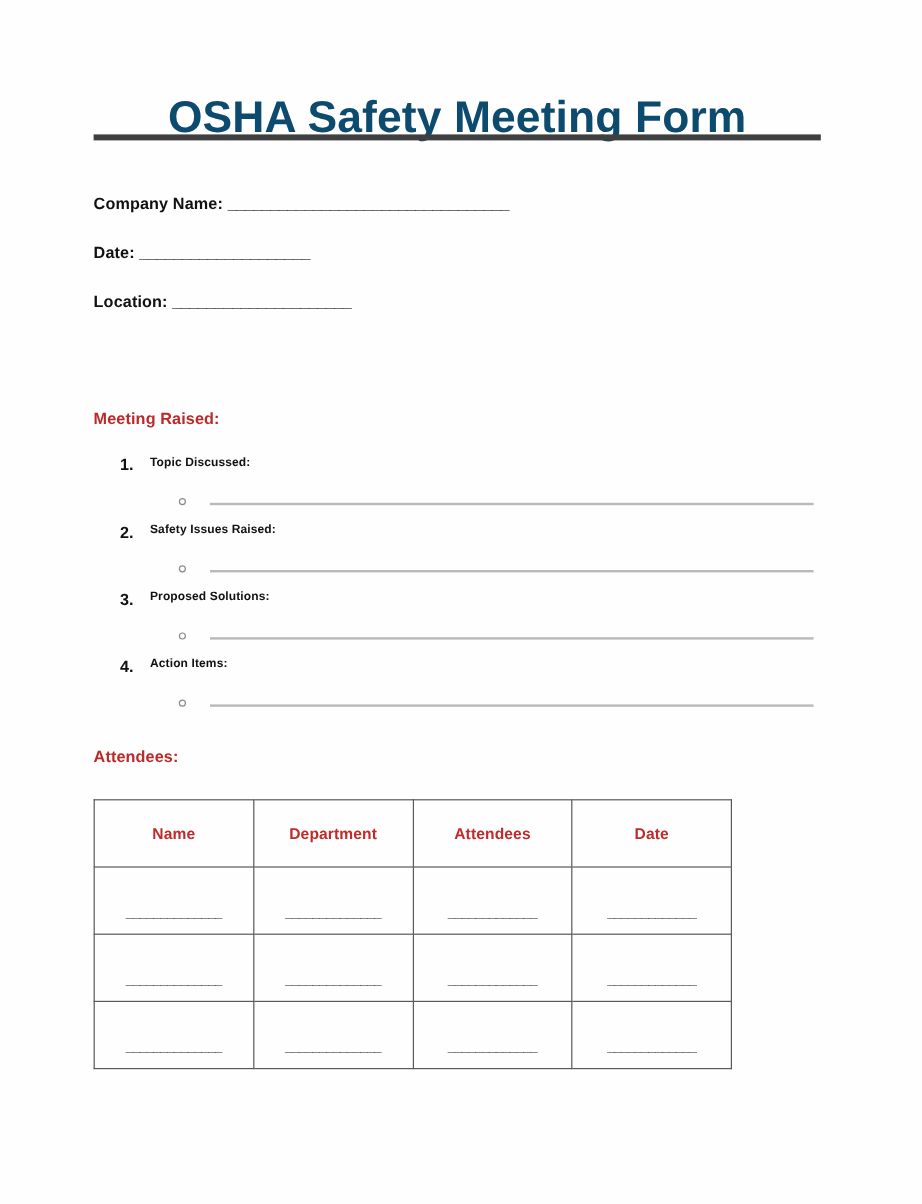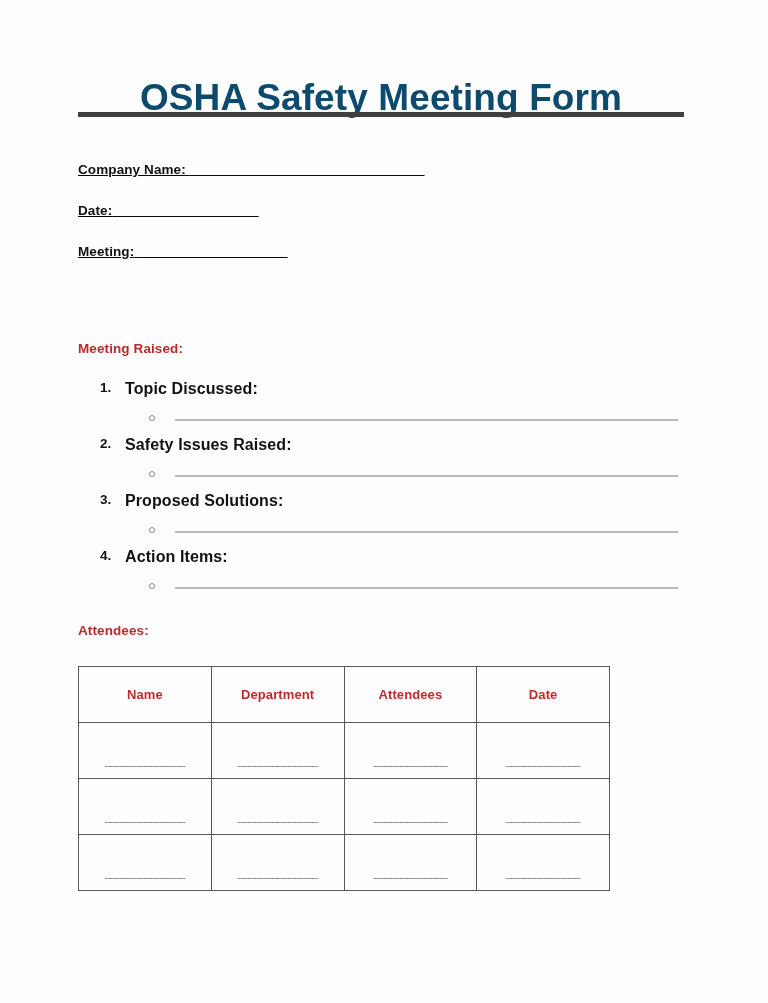--- a/index.html
+++ b/index.html
@@ -45,21 +45,20 @@
     height: 5px;
     background: #3f3f3f;
   }
 
   
   .field-list {
     position: absolute;
     left: 78px;
     top: 162px;
     width: 620px;
-    text-decoration: underline;
   }
   .field-row {
     font-size: 13.5px;
     font-weight: bold;
     color: #111111;
     margin-bottom: 26px;
     white-space: nowrap;
     letter-spacing: 0.1px;
   }
   .field-label { }
@@ -97,21 +96,21 @@
     left: 22px;
     top: 0;
     font-size: 13.5px;
     font-weight: bold;
     color: #111111;
   }
   .agenda-text {
     position: absolute;
     left: 47px;
     top: 0;
-    font-size: 16px;
+    font-size: 10px;
     font-weight: bold;
     color: #111111;
     letter-spacing: 0.1px;
   }
   .agenda-sub {
     position: relative;
     height: 30px;
   }
   .sub-bullet {
     position: absolute;
@@ -193,21 +192,21 @@
   <div class="field-list">
     <div class="field-row">
       <span class="field-label">Company Name:</span>
       <span class="field-blank">_________________________________</span>
     </div>
     <div class="field-row">
       <span class="field-label">Date:</span>
       <span class="field-blank">____________________</span>
     </div>
     <div class="field-row">
-      <span class="field-label">Meeting:</span>
+      <span class="field-label">Location:</span>
       <span class="field-blank">_____________________</span>
     </div>
   </div>
 
   <div class="section-heading" id="agenda-heading">Meeting Raised:</div>
 
   <div class="agenda">
 
     <div class="agenda-item">
       <div class="agenda-number-row">

